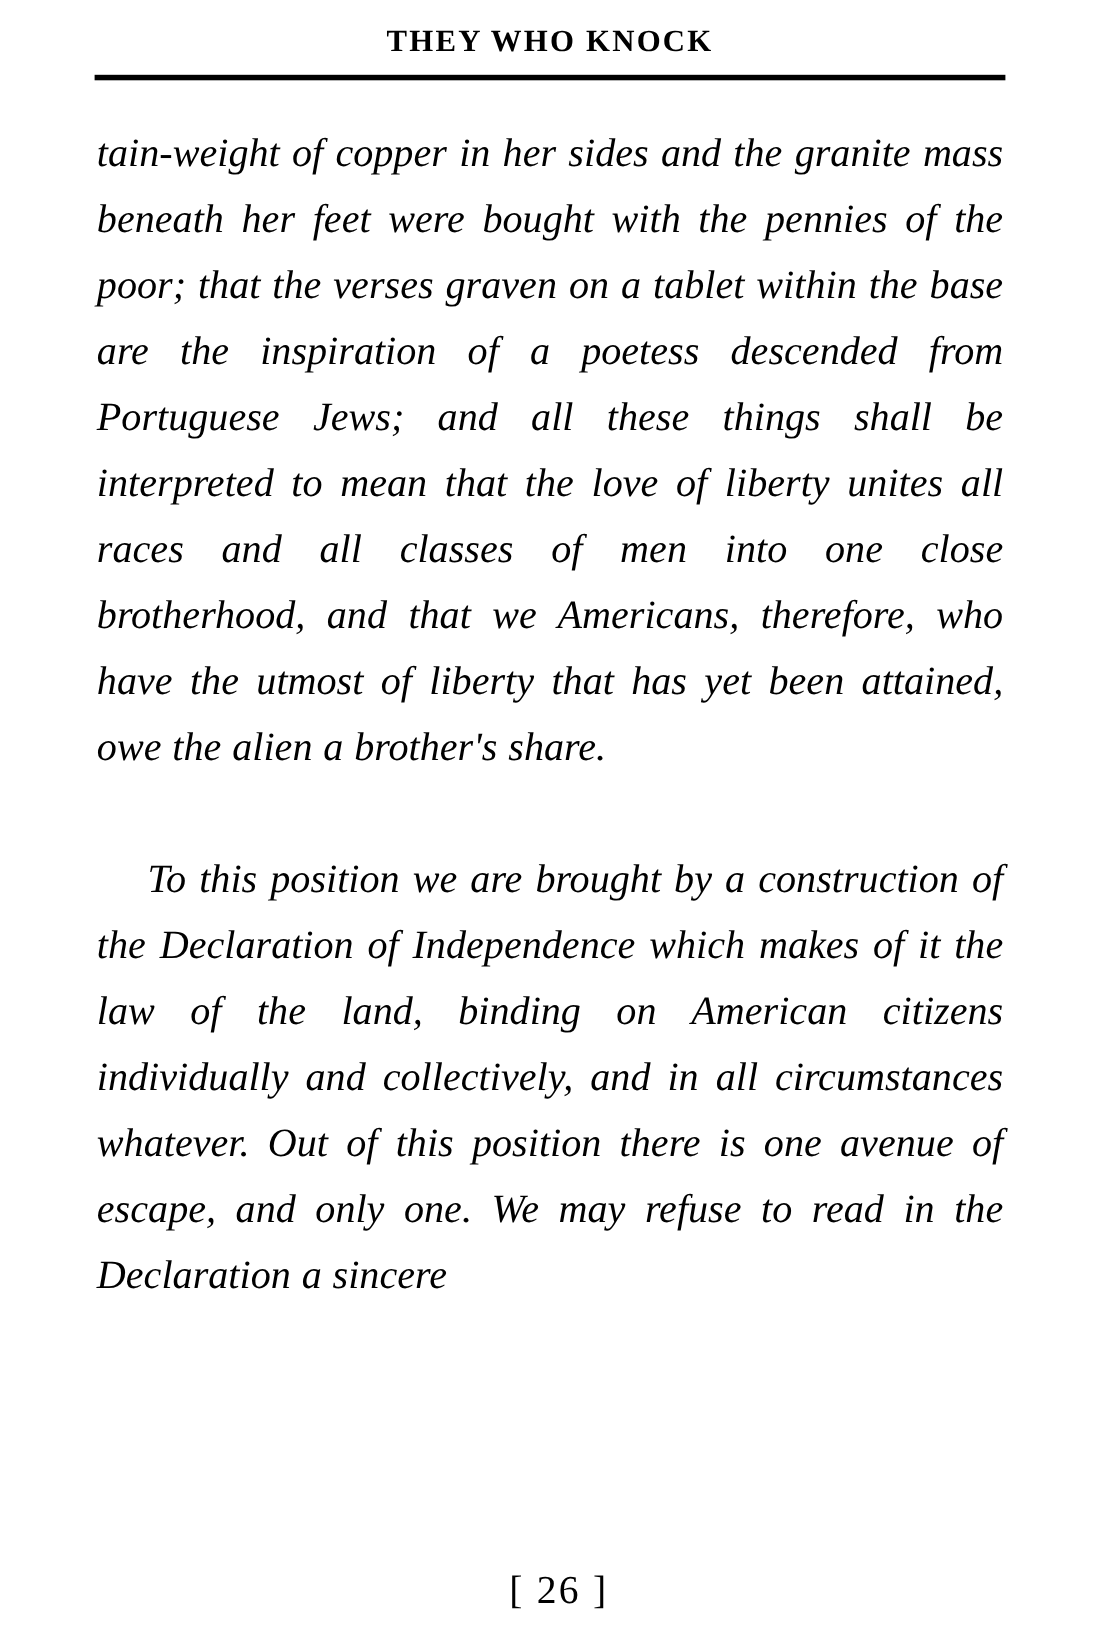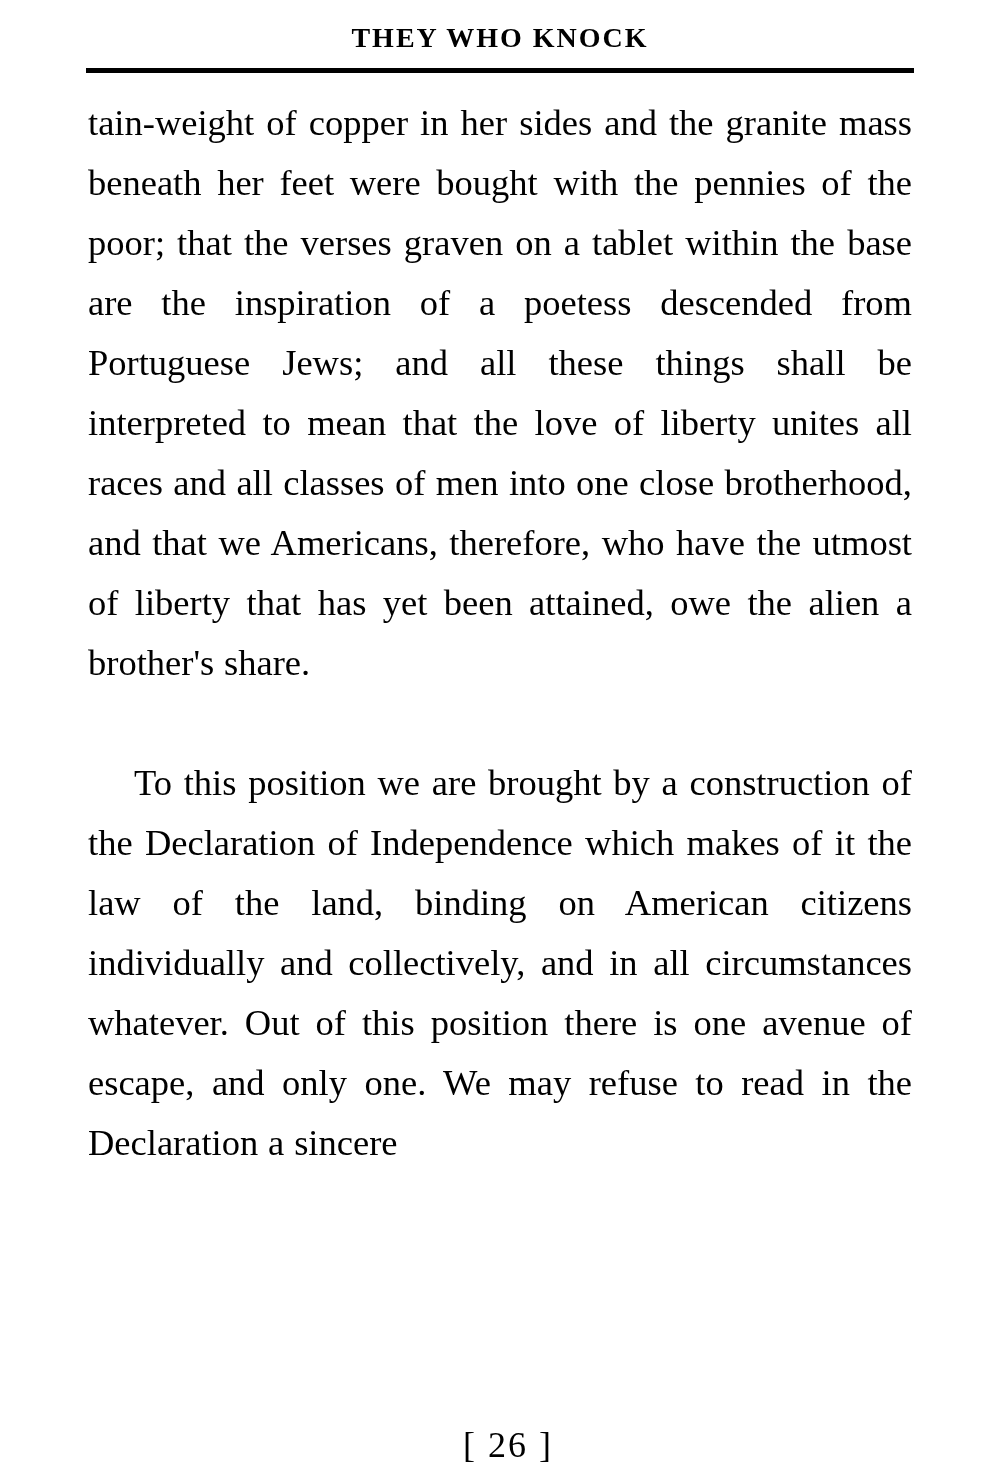--- a/index.html
+++ b/index.html
@@ -32,22 +32,23 @@
     white-space: nowrap;
   }
   .head-rule {
     width: 828px;
     height: 5px;
     background: #000;
     margin: 14px auto 0 auto;
   }
   .body-block {
     width: 824px;
-    margin: 0 auto;
+    margin: 16px auto;
     padding-top: 20px;
+    font-style: italic;
   }
   p.para {
     margin: 0;
     font-size: 36.5px;
     line-height: 60px;
     text-align: justify;
     text-align-last: left;
     -webkit-hyphens: none;
     hyphens: none;
     word-spacing: 0.02em;

